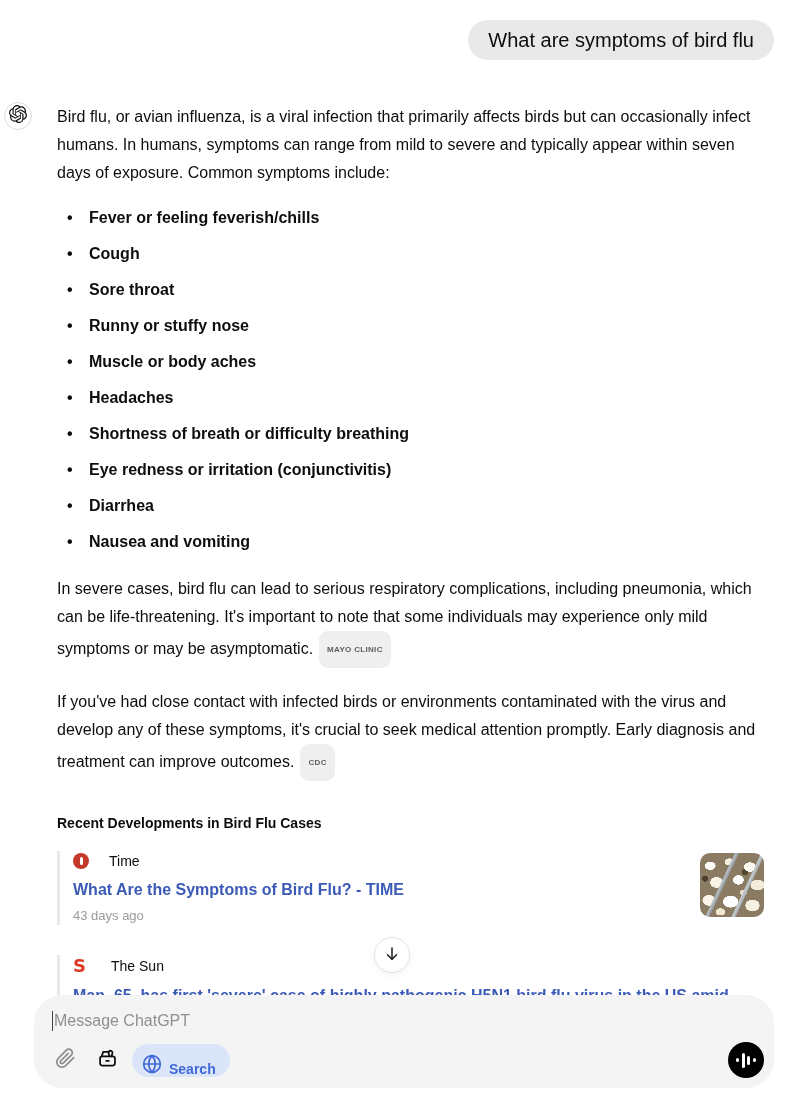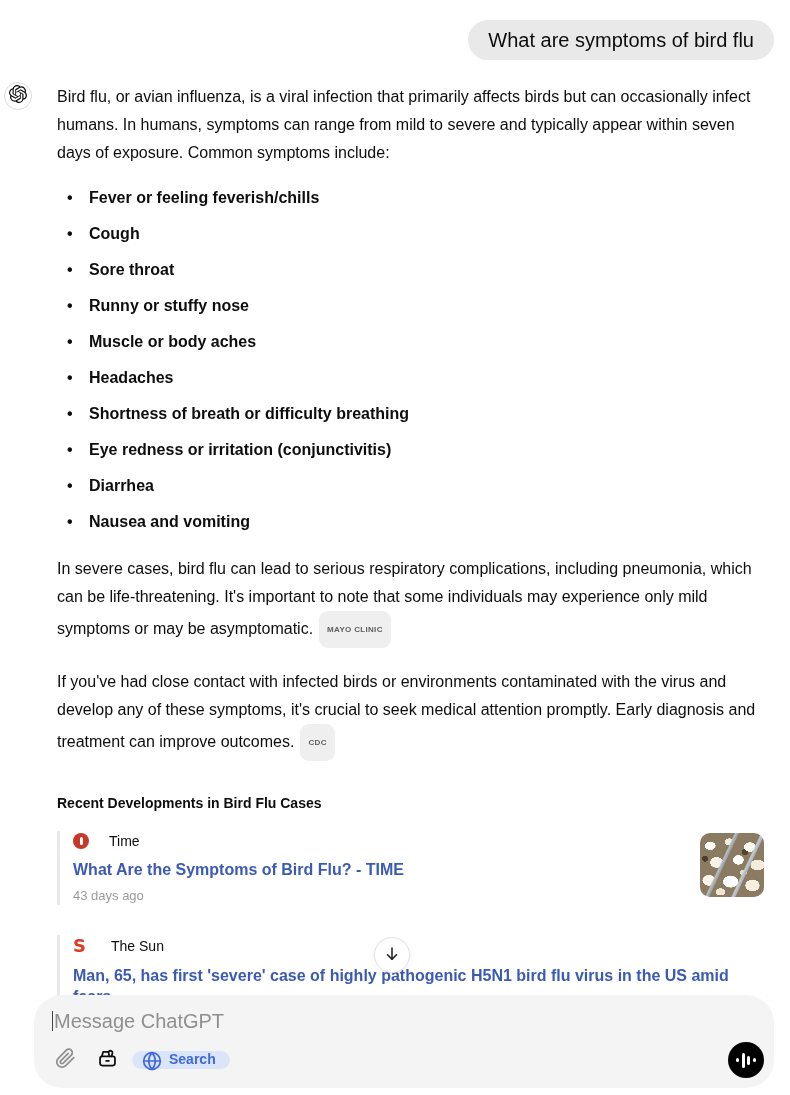--- a/index.html
+++ b/index.html
@@ -18,21 +18,21 @@
   .user-bubble {
     background:#e9e9e9;
     border-radius:20px;
     padding:9px 20px;
     font-size:20px;
     line-height:22px;
     color:#0d0d0d;
   }
 
   
-  .assistant { position:relative; margin-top:23px; padding:0 26px 0 57px; }
+  .assistant { position:relative; margin-top:43px; padding:0 26px 0 57px; }
   .avatar {
     position:absolute; left:4px; top:-1px;
     width:28px; height:28px; border-radius:50%;
     border:1px solid #dcdcdc; background:#fff;
     display:flex; align-items:center; justify-content:center;
   }
   .avatar svg { width:18px; height:18px; }
 
   .assistant p { line-height:28px; margin-bottom:20px; }
 
@@ -118,37 +118,37 @@
   .scroll-btn svg { width:18px; height:18px; }
 
   
   .composer {
     position:absolute; left:34px; right:16px; bottom:7px; height:93px;
     background:#f4f4f4; border-radius:28px; z-index:5;
     padding:15px 18px 12px;
   }
   .composer-input { display:flex; align-items:center; gap:1px; }
   .caret { width:1px; height:20px; background:#444; }
-  .placeholder { color:#8f8f8f; font-size:20px; line-height:22px; }
+  .placeholder { color:#8f8f8f; font-size:16px; line-height:22px; }
   .composer-actions {
     position:absolute; left:14px; right:10px; bottom:10px;
     display:flex; align-items:center; gap:8px;
   }
   .icon-btn {
     width:34px; height:34px; border:none; background:transparent;
     display:flex; align-items:center; justify-content:center;
     border-radius:50%; cursor:pointer; padding:0;
   }
   .icon-btn svg { width:21px; height:21px; }
   .paperclip { color:#8f8f8f; }
   .toolbox { color:#0d0d0d; }
   .search-pill {
-    display:flex; align-items:flex-start; gap:7px;
+    display:flex; align-items:flex-end; gap:7px;
     background:#dbe5fa; color:#4069d8;
-    border:none; border-radius:17px; height:18px; padding:0 14px 0 10px;
+    border:none; border-radius:17px; height:33px; padding:0 14px 0 10px;
     font-size:14px; font-weight:700; cursor:pointer;
     font-family:inherit;
   }
   .search-pill svg { width:20px; height:20px; }
   .voice-btn {
     margin-left:auto;
     width:36px; height:36px; border-radius:50%; border:none;
     background:#000; cursor:pointer;
     display:flex; align-items:center; justify-content:center; gap:2.5px;
   }

